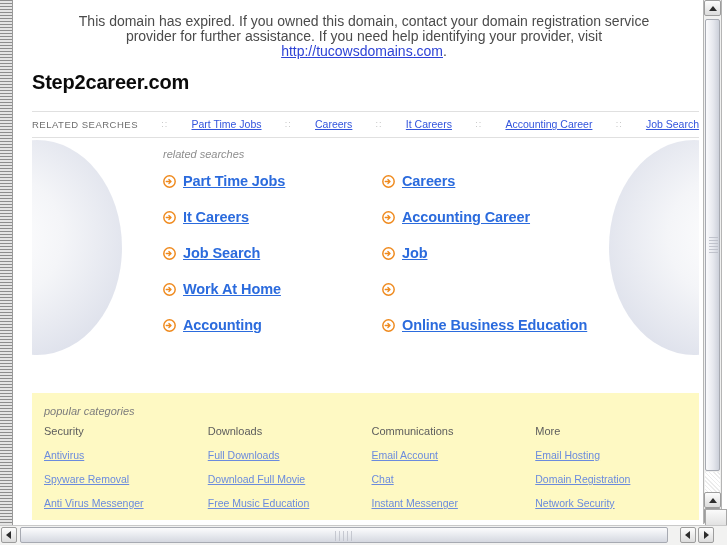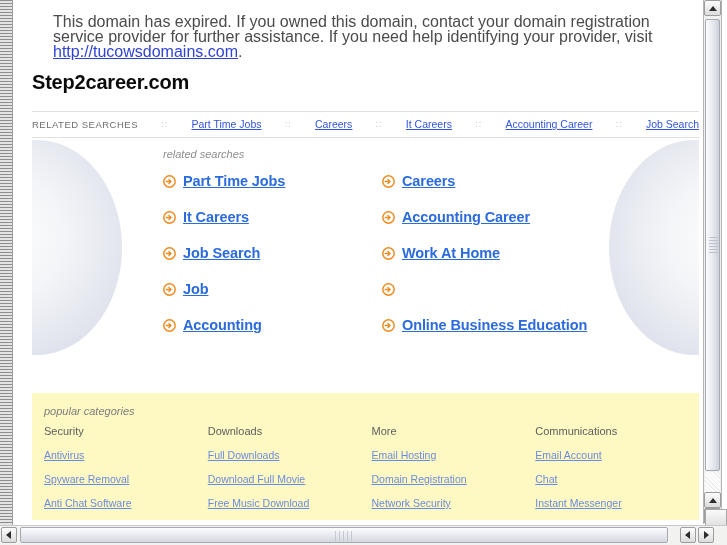--- a/index.html
+++ b/index.html
@@ -213,21 +213,22 @@
     right: 0; bottom: 19px;
     width: 22px; height: 17px;
     background: linear-gradient(to bottom, #fafafa, #e2e2e2);
     border: 1px solid #a8a8a8;
     box-sizing: border-box;
   }
 
   
   #expiry-notice {
     margin: 14px 30px 0 30px;
-    font-size: 16px;
+    text-align: center;
+    font-size: 14px;
     color: #4b4b4b;
     line-height: 15px;
   }
   #expiry-notice a {
     color: #2e43d6;
     text-decoration: underline;
   }
 
   #domain-title {
     margin: 12px 0 0 9px;
@@ -442,29 +443,29 @@
             <path d="M4 8 h5 M7.3 5.6 L9.9 8 L7.3 10.4" fill="none" stroke="#ef8a1e" stroke-width="1.6" stroke-linecap="round" stroke-linejoin="round"></path>
           </svg>
           <a href="#">Job Search</a>
         </div>
 
         <div class="search-item">
           <svg class="arrow-icon" viewBox="0 0 16 16">
             <circle cx="8" cy="8" r="7" fill="#ffffff" stroke="#ef8a1e" stroke-width="1.8"></circle>
             <path d="M4 8 h5 M7.3 5.6 L9.9 8 L7.3 10.4" fill="none" stroke="#ef8a1e" stroke-width="1.6" stroke-linecap="round" stroke-linejoin="round"></path>
           </svg>
+          <a href="#">Job</a>
+        </div>
+
+        <div class="search-item">
+          <svg class="arrow-icon" viewBox="0 0 16 16">
+            <circle cx="8" cy="8" r="7" fill="#ffffff" stroke="#ef8a1e" stroke-width="1.8"></circle>
+            <path d="M4 8 h5 M7.3 5.6 L9.9 8 L7.3 10.4" fill="none" stroke="#ef8a1e" stroke-width="1.6" stroke-linecap="round" stroke-linejoin="round"></path>
+          </svg>
           <a href="#">Work At Home</a>
-        </div>
-
-        <div class="search-item">
-          <svg class="arrow-icon" viewBox="0 0 16 16">
-            <circle cx="8" cy="8" r="7" fill="#ffffff" stroke="#ef8a1e" stroke-width="1.8"></circle>
-            <path d="M4 8 h5 M7.3 5.6 L9.9 8 L7.3 10.4" fill="none" stroke="#ef8a1e" stroke-width="1.6" stroke-linecap="round" stroke-linejoin="round"></path>
-          </svg>
-          <a href="#">Job</a>
         </div>
 
         <div class="search-item">
           <svg class="arrow-icon" viewBox="0 0 16 16">
             <circle cx="8" cy="8" r="7" fill="#ffffff" stroke="#ef8a1e" stroke-width="1.8"></circle>
             <path d="M4 8 h5 M7.3 5.6 L9.9 8 L7.3 10.4" fill="none" stroke="#ef8a1e" stroke-width="1.6" stroke-linecap="round" stroke-linejoin="round"></path>
           </svg>
         </div>
 
         <div class="search-item">
@@ -488,57 +489,57 @@
 
     <div id="popular-categories">
       <div id="pc-heading">popular categories</div>
       <div id="pc-columns">
 
         <div class="pc-col">
           <div class="pc-col-title">Security</div>
           <ul>
             <li><a href="#">Antivirus</a></li>
             <li><a href="#">Spyware Removal</a></li>
-            <li><a href="#">Anti Chat Software</a></li>
+            <li><a href="#">Anti Virus Messenger</a></li>
 
           </ul>
         </div>
 
         <div class="pc-col">
           <div class="pc-col-title">Downloads</div>
           <ul>
             <li><a href="#">Full Downloads</a></li>
             <li><a href="#">Download Full Movie</a></li>
-            <li><a href="#">Free Music Download</a></li>
+            <li><a href="#">Free Music Education</a></li>
+
+          </ul>
+        </div>
+
+        <div class="pc-col">
+          <div class="pc-col-title">Communications</div>
+          <ul>
+            <li><a href="#">Email Account</a></li>
+            <li><a href="#">Chat</a></li>
+            <li><a href="#">Instant Messenger</a></li>
+            <li><a href="#">Email</a></li>
 
           </ul>
         </div>
 
         <div class="pc-col">
           <div class="pc-col-title">More</div>
           <ul>
             <li><a href="#">Email Hosting</a></li>
             <li><a href="#">Domain Registration</a></li>
             <li><a href="#">Network Security</a></li>
             <li><a href="#">Domain Name</a></li>
 
           </ul>
         </div>
 
-        <div class="pc-col">
-          <div class="pc-col-title">Communications</div>
-          <ul>
-            <li><a href="#">Email Account</a></li>
-            <li><a href="#">Chat</a></li>
-            <li><a href="#">Instant Messenger</a></li>
-            <li><a href="#">Email</a></li>
-
-          </ul>
-        </div>
-
       </div>
     </div>
 
   </div>
 
   <div id="vscrollbar">
     <div id="vscroll-up-btn">
       <span class="tri tri-up"></span>
     </div>
     <div id="vscroll-thumb">

